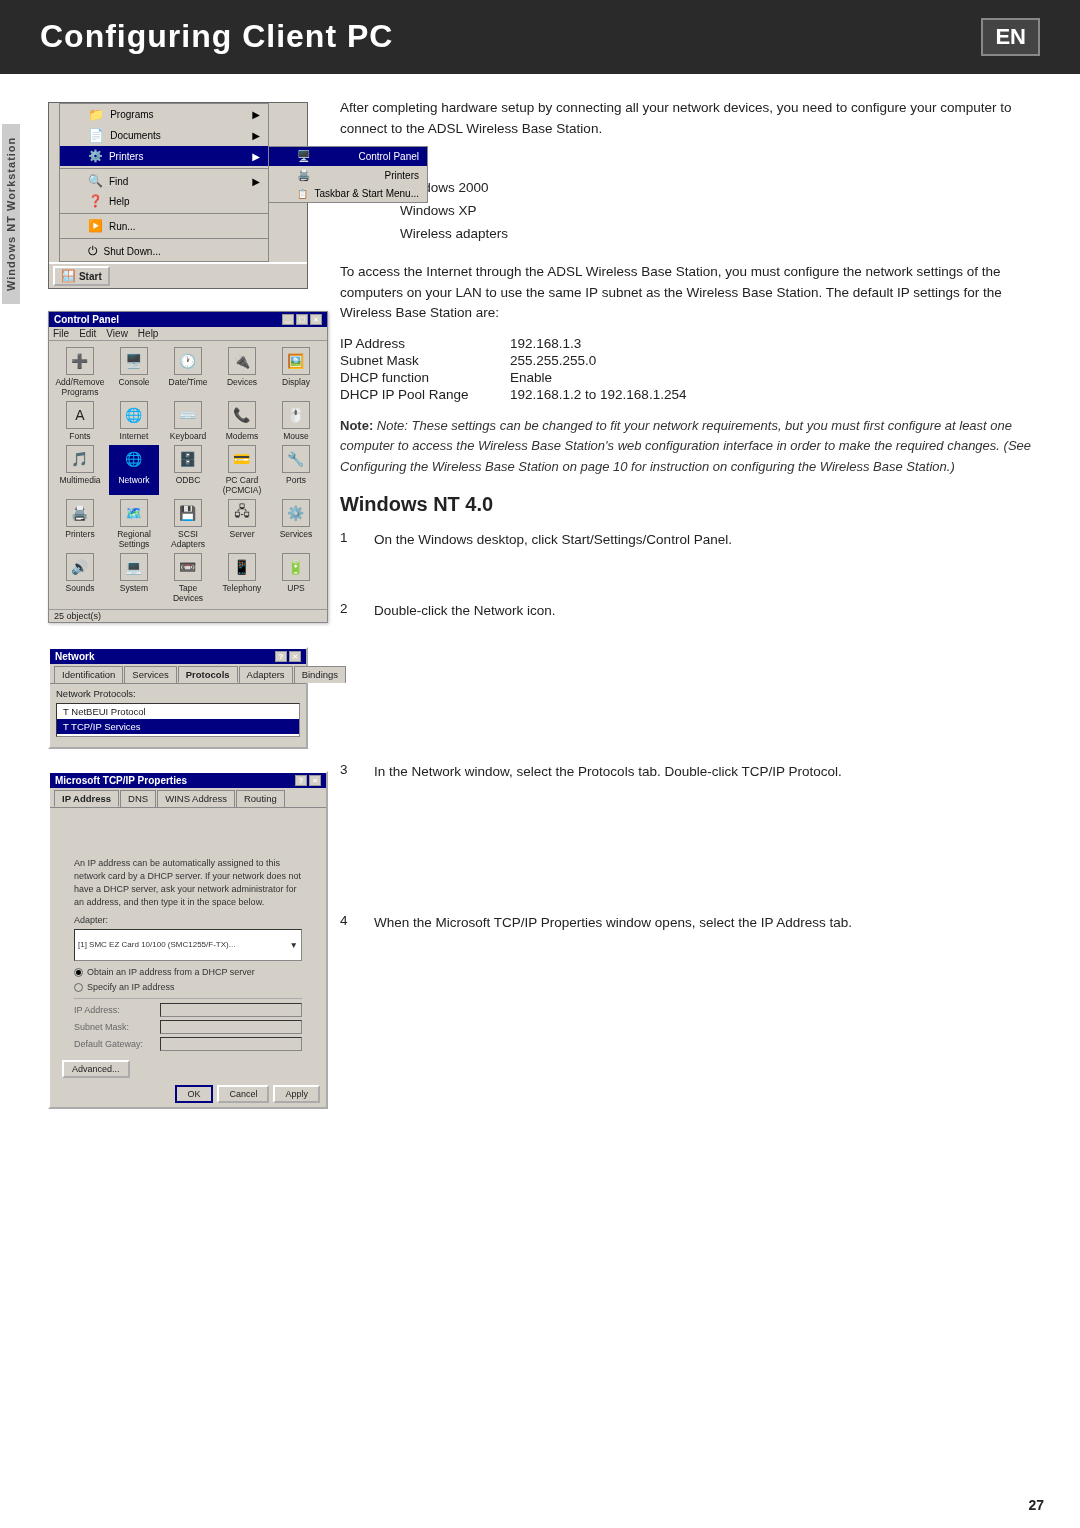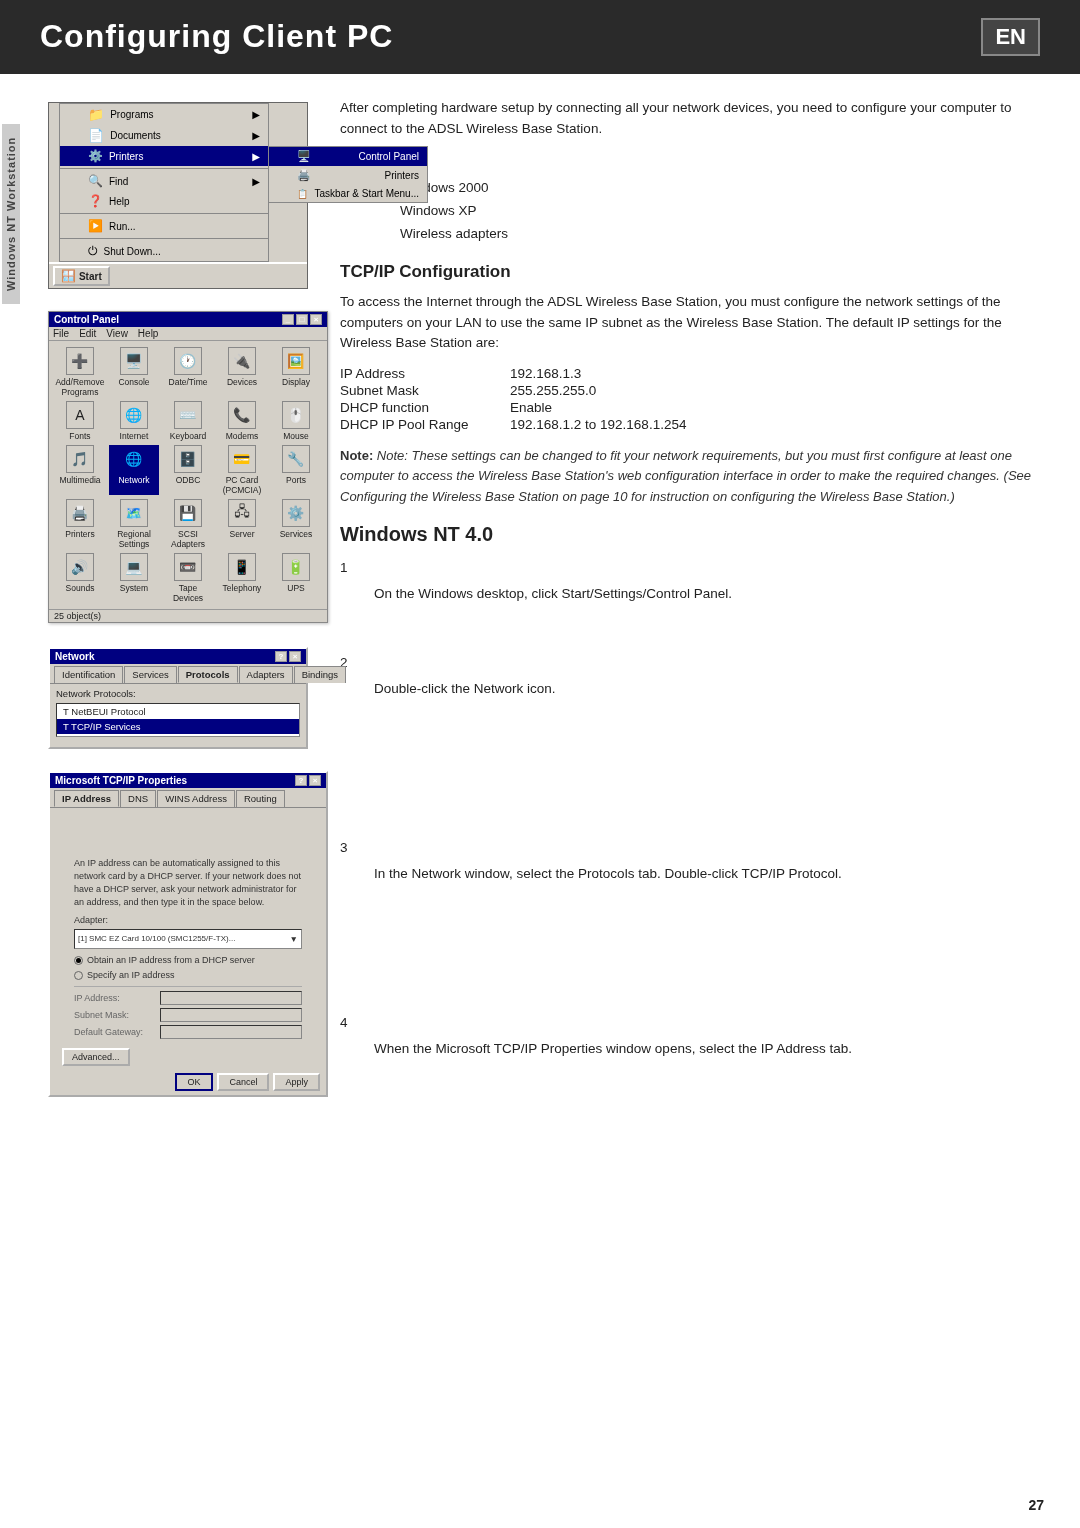--- a/index.html
+++ b/index.html
@@ -141,21 +141,20 @@
       align-items: flex-start;
     }
     .step-number {
       font-size: 13.5px;
       font-weight: normal;
       min-width: 18px;
     }
     .step-text {
       font-size: 13.5px;
       line-height: 1.55;
-      margin-top: 24px;
     }
 
     
     .page-number {
       position: absolute;
       bottom: 15px;
       right: 36px;
       font-size: 14px;
       font-weight: bold;
       color: #222;
@@ -352,21 +351,21 @@
       color: #333;
       margin-top: 43px;
     }
     .tcpip-label {
       font-size: 9px;
       margin-top: 5px;
       margin-bottom: 2px;
     }
     .tcpip-select {
       width: 100%;
-      height: 20px;
+      height: 32px;
       background: #fff;
       border: 1px inset #888;
       font-size: 8.5px;
       padding: 1px 3px;
       display: flex;
       align-items: center;
       justify-content: space-between;
     }
     .radio-group {
       margin-top: 5px;
@@ -747,21 +746,20 @@
     <p class="intro-text">
       <span>See:</span>
       <span class="intro-indent" style="display:block;">
         <span>Windows 2000</span><br>
         <span>Windows XP</span><br>
         <span>Wireless adapters</span>
       </span>
     </p>
 
     <div style="margin-top:14px;">
-      <h2 class="section-title">TCP/IP Configuration</h2>
       <p class="section-text">To access the Internet through the ADSL Wireless Base Station, you must configure the network settings of the computers on your LAN to use the same IP subnet as the Wireless Base Station. The default IP settings for the Wireless Base Station are:</p>
 
       <div class="ip-settings">
         <span>IP Address</span>
         <span>192.168.1.3</span>
         <span>Subnet Mask</span>
         <span>255.255.255.0</span>
         <span>DHCP function</span>
         <span>Enable</span>
         <span>DHCP IP Pool Range</span>

